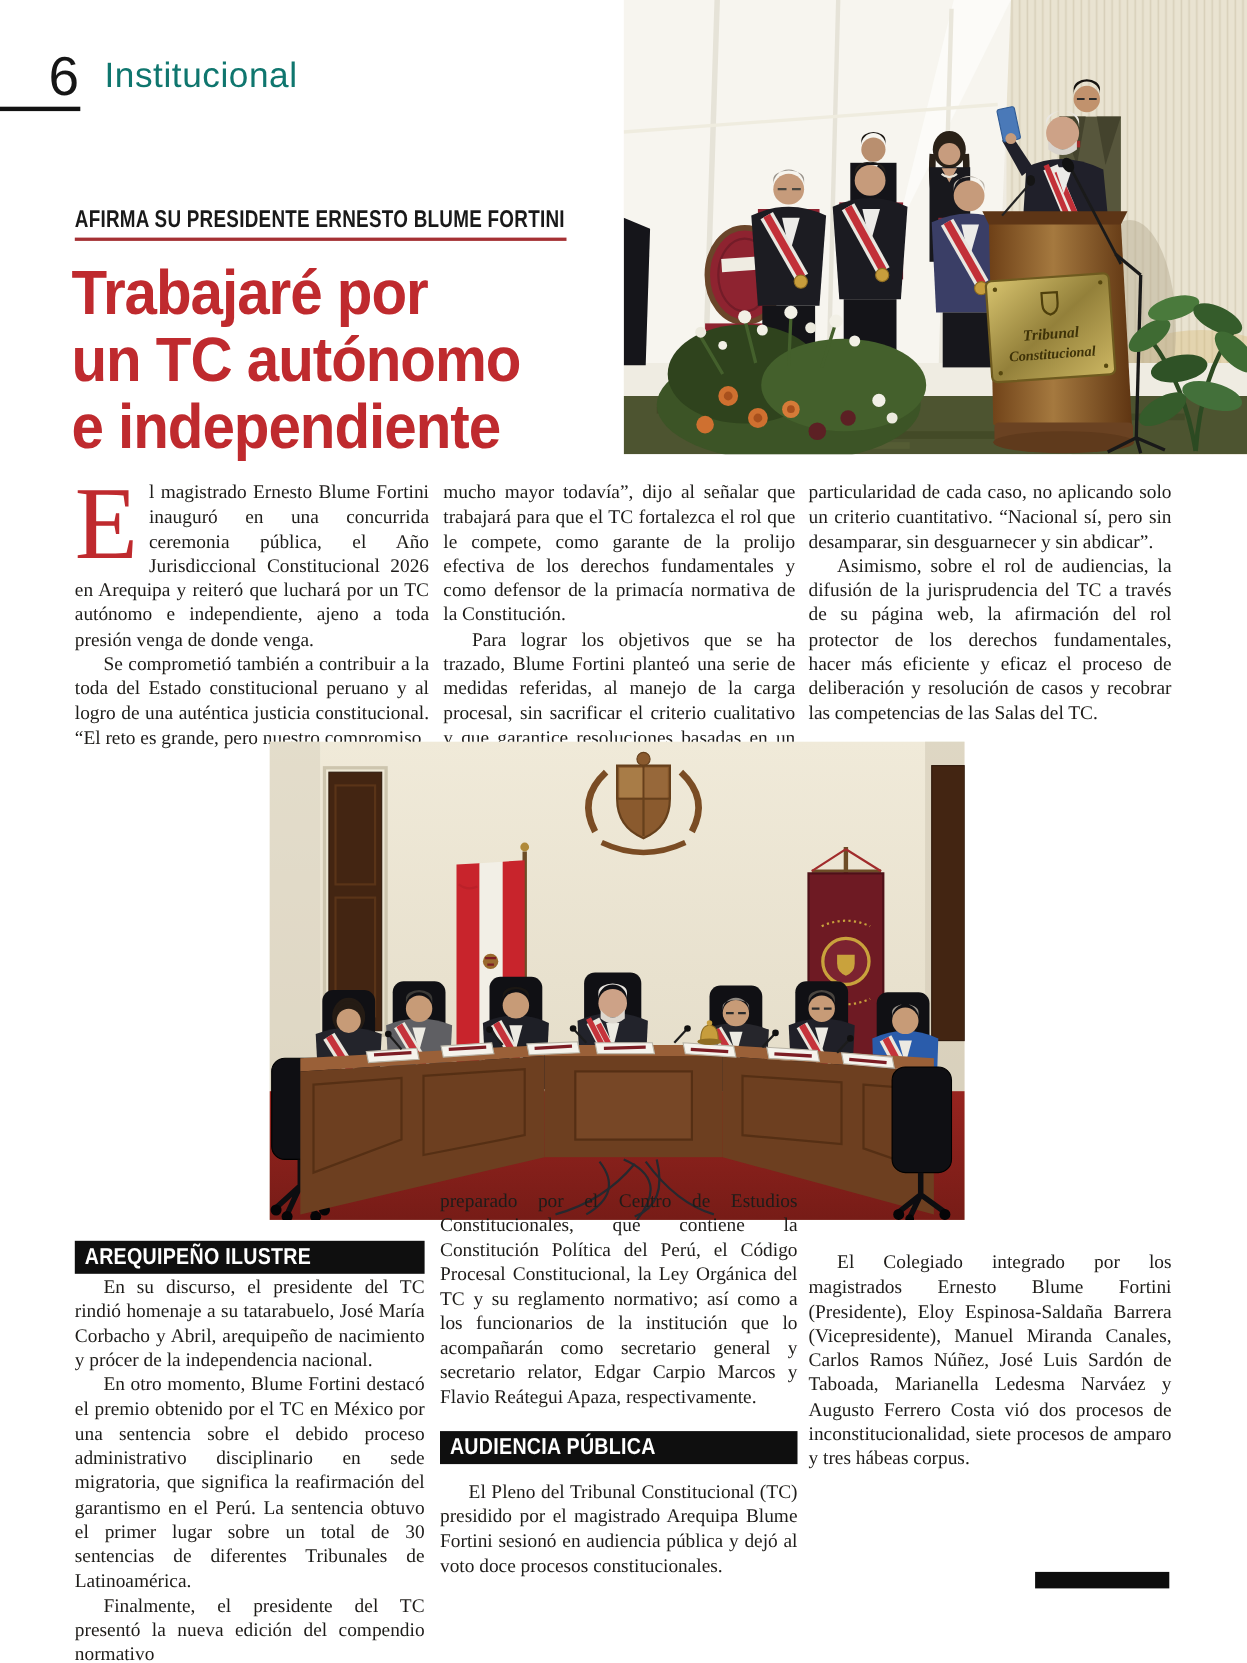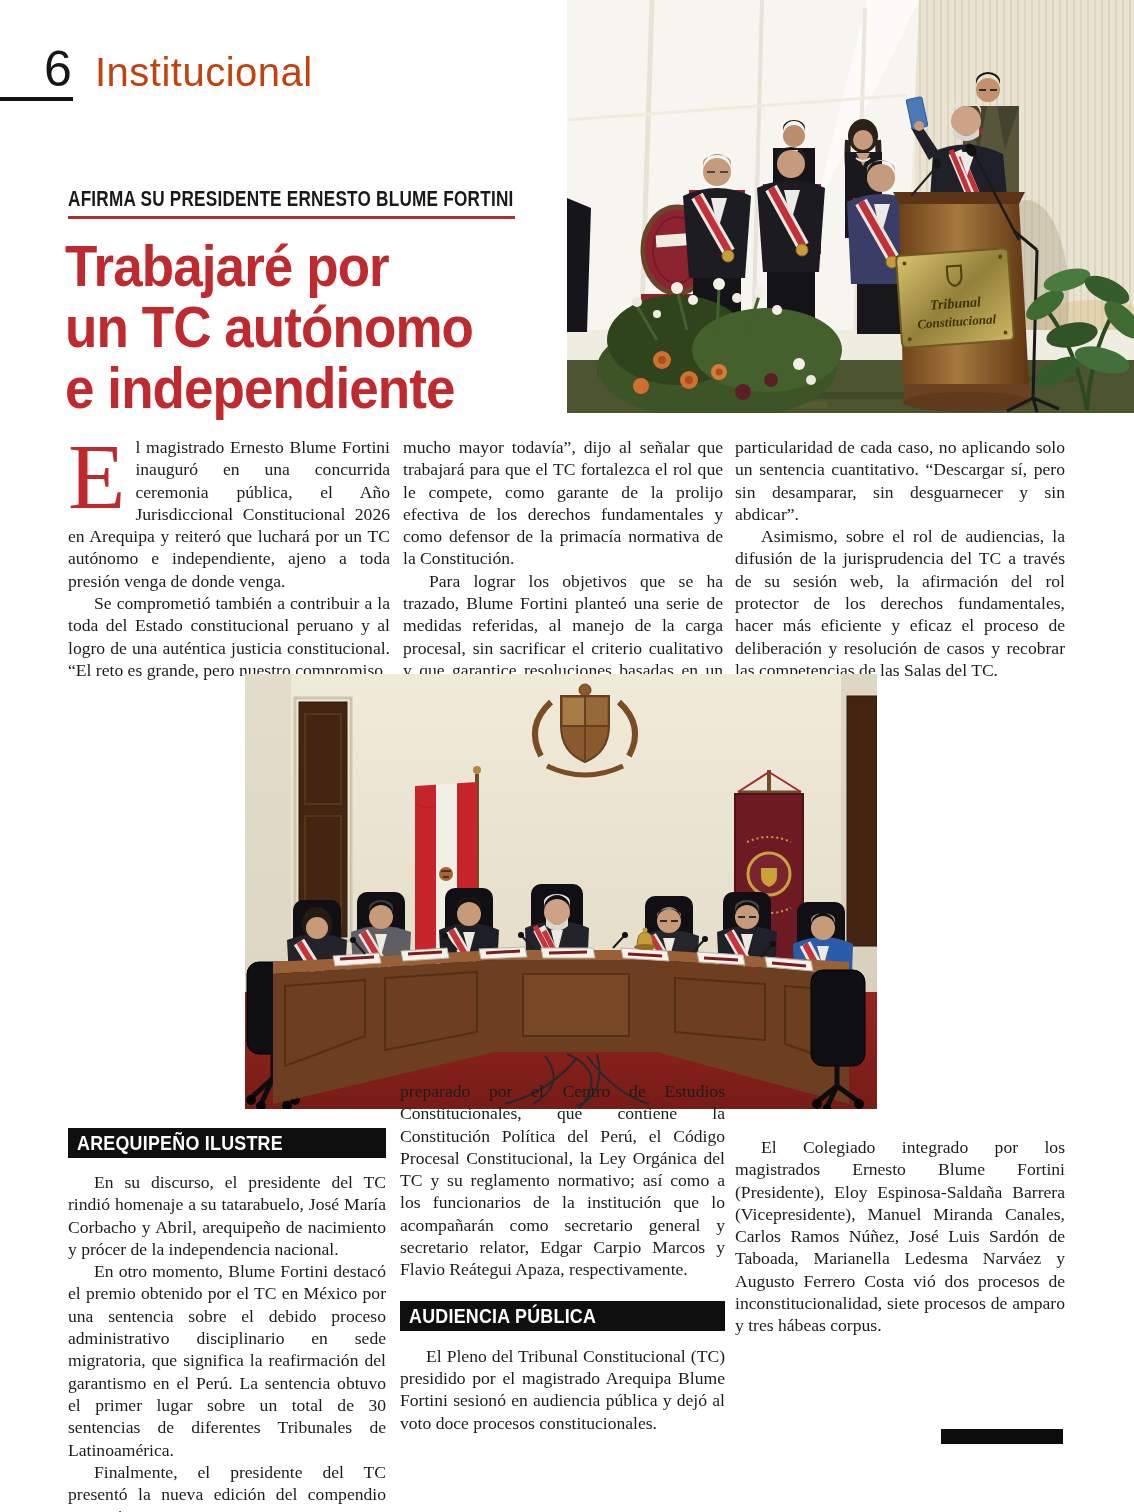--- a/index.html
+++ b/index.html
@@ -11,38 +11,38 @@
   html,body{margin:0;padding:0;background:#8a8a8a;}
   .page{
     position:relative;width:1134px;height:1512px;background:#ffffff;
     margin:0 auto;overflow:hidden;
     font-family:"Liberation Serif",serif;color:var(--ink);
   }
   .abs{position:absolute;}
   
   .hdr-rule{left:0;top:97px;width:73px;height:4px;background:#121212;}
   .page-num{left:44px;top:44px;font-family:"Liberation Sans",sans-serif;font-size:50px;font-weight:400;color:#161616;line-height:1;}
-  .section-name{left:95px;top:52px;font-family:"Liberation Sans",sans-serif;font-size:40px;font-weight:400;color:#c2410c;line-height:1;letter-spacing:.5px;}
+  .section-name{left:95px;top:52px;font-family:"Liberation Sans",sans-serif;font-size:32px;font-weight:400;color:#0f766e;line-height:1;letter-spacing:.5px;}
   
   .kicker{left:68px;top:186px;font-family:"Liberation Sans",sans-serif;font-weight:bold;font-size:22px;color:#191919;white-space:nowrap;transform:scaleX(.78);transform-origin:left top;letter-spacing:.3px;}
   .kicker-rule{left:68px;top:216px;width:447px;height:3px;background:var(--rule_red);}
   .headline{left:65px;top:236px;font-family:"Liberation Sans",sans-serif;font-weight:bold;font-size:57px;line-height:61px;color:var(--accent_red);transform:scaleX(.93);transform-origin:left top;letter-spacing:-1px;white-space:nowrap;}
   
   .bodycol{font-size:17.6px;line-height:22.3px;text-align:justify;}
   .bodycol p{margin:0;}
   .bodycol p.indent{text-indent:26px;}
   .dropcap{float:left;font-size:94px;line-height:72px;color:var(--accent_red);margin:4px 10px 0 0;font-family:"Liberation Serif",serif;}
   .col-top1{left:68px;top:436px;width:322px;}
   .col-top2{left:403px;top:436px;width:320px;}
   .col-top3{left:735px;top:436px;width:330px;}
   .col-bot1{left:68px;top:1128px;width:318px;}
   .col-bot2{left:400px;top:1080px;width:325px;}
   .col-bot3{left:735px;top:1136px;width:330px;}
   
-  .secbar{height:30px;background:var(--bar_black);color:#fff;display:flex;align-items:center;padding-left:9px;margin-bottom:13px;}
+  .secbar{height:30px;background:var(--bar_black);color:#fff;display:flex;align-items:center;padding-left:9px;}
   .secbar .bar-label{display:inline-block;font-family:"Liberation Sans",sans-serif;font-weight:bold;font-size:21px;letter-spacing:.3px;transform:scaleX(.85);transform-origin:left center;white-space:nowrap;}
   .secbar.mid{margin-top:20px;margin-bottom:14px;}
   .end-mark{left:941px;top:1429px;width:122px;height:15px;background:#0d0d0d;}
   
   .photo{display:block;}
   .photo1{left:567px;top:0;}
   .photo2{left:245px;top:674px;}
 </style>
 </head>
 <body>
@@ -257,22 +257,22 @@
 
   <div class="abs bodycol col-top1">
     <p><span class="dropcap">E</span><span>l magistrado Ernesto Blume Fortini inauguró en una concurrida ceremonia pública, el Año Jurisdiccional Constitucional 2026 en Arequipa y reiteró que luchará por un TC autónomo e independiente, ajeno a toda presión venga de donde venga.</span></p>
     <p class="indent">Se comprometió también a contribuir a la toda del Estado constitucional peruano y al logro de una auténtica justicia constitucional. “El reto es grande, pero nuestro compromiso</p>
   </div>
   <div class="abs bodycol col-top2">
     <p>mucho mayor todavía”, dijo al señalar que trabajará para que el TC fortalezca el rol que le compete, como garante de la prolijo efectiva de los derechos fundamentales y como defensor de la primacía normativa de la Constitución.</p>
     <p class="indent">Para lograr los objetivos que se ha trazado, Blume Fortini planteó una serie de medidas referidas, al manejo de la carga procesal, sin sacrificar el criterio cualitativo y que garantice resoluciones basadas en un prolijo análisis de la peculiaridad y</p>
   </div>
   <div class="abs bodycol col-top3">
-    <p>particularidad de cada caso, no aplicando solo un sentencia cuantitativo. “Descargar sí, pero sin desamparar, sin desguarnecer y sin abdicar”.</p>
-    <p class="indent">Asimismo, sobre el rol de audiencias, la difusión de la jurisprudencia del TC a través de su sesión web, la afirmación del rol protector de los derechos fundamentales, hacer más eficiente y eficaz el proceso de deliberación y resolución de casos y recobrar las competencias de las Salas del TC.</p>
+    <p>particularidad de cada caso, no aplicando solo un criterio cuantitativo. “Nacional sí, pero sin desamparar, sin desguarnecer y sin abdicar”.</p>
+    <p class="indent">Asimismo, sobre el rol de audiencias, la difusión de la jurisprudencia del TC a través de su página web, la afirmación del rol protector de los derechos fundamentales, hacer más eficiente y eficaz el proceso de deliberación y resolución de casos y recobrar las competencias de las Salas del TC.</p>
   </div>
 
   <svg class="abs photo photo2" width="632" height="435" viewBox="0 0 632 435">
     <defs>
       <linearGradient id="wallGrad" x1="0" y1="0" x2="0" y2="1">
         <stop offset="0" stop-color="#f0ead9"></stop>
           <stop offset="1" stop-color="#e0d8c3"></stop>
       </linearGradient>
       <linearGradient id="carpetGrad" x1="0" y1="0" x2="0" y2="1">
         <stop offset="0" stop-color="#97241f"></stop>

